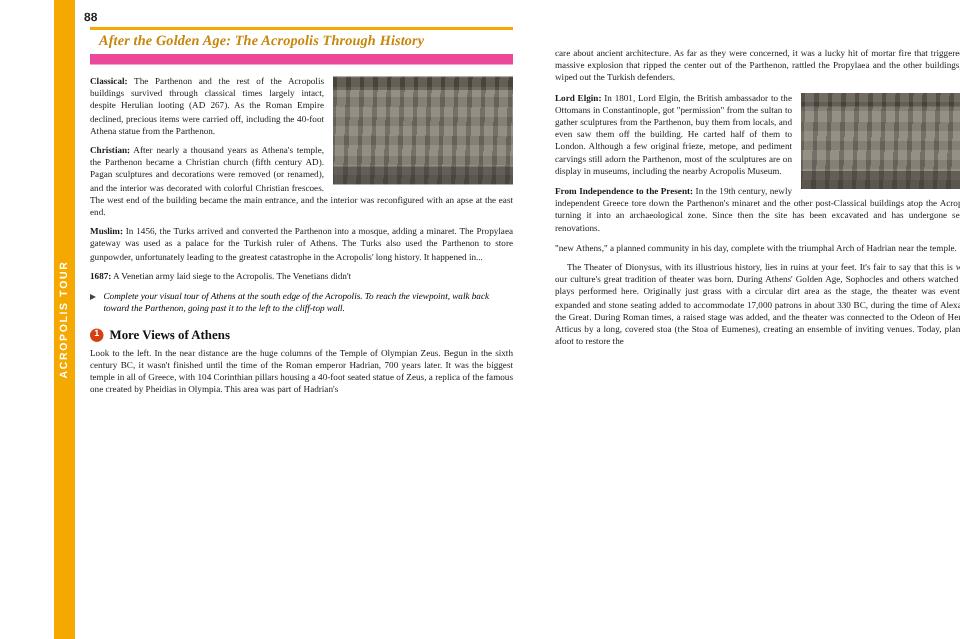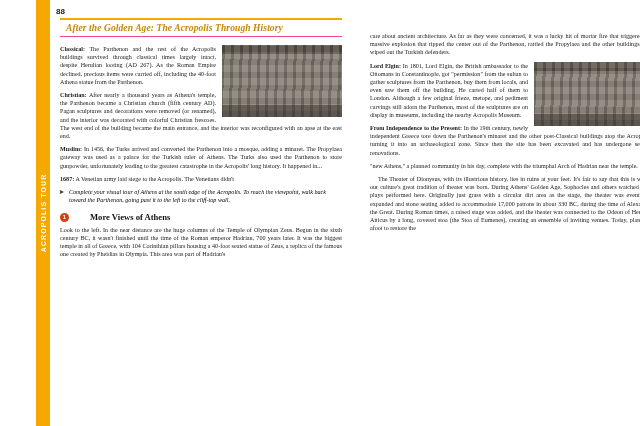--- a/index.html
+++ b/index.html
@@ -64,21 +64,21 @@
     width: 320px;
     height: 426px;
     padding: 18px 22px 10px 22px;
   }
   .page.left { padding-left: 24px; padding-right: 14px; }
   .page.right { padding-left: 14px; padding-right: 24px; }
 
   
   .chapter-banner {
     border-top: 2px solid #f5a800;
-    border-bottom: 1px solid #ec4899;
+    border-bottom: 7px solid #ec4899;
     padding: 3px 0 3px 6px;
     margin-bottom: 8px;
   }
   .chapter-banner .title {
     font-family: "Liberation Serif", serif;
     font-weight: bold;
     font-style: italic;
     font-size: 9.5px;
     color: #b8860b;
     color: #c8860a;
@@ -149,21 +149,21 @@
     width: 0;
     height: 0;
     border-left: 4px solid #444;
     border-top: 2.6px solid transparent;
     border-bottom: 2.6px solid transparent;
   }
   
   .section-head {
     display: flex;
     align-items: flex-end;
-    gap: 21px;
+    gap: 4px;
     margin: 2px 0 4px 0;
   }
   .section-head .badge {
     display: inline-block;
     width: 9px;
     height: 9px;
     border-radius: 50%;
     background: #d4400f;
     color: #fff;
     font-family: "Liberation Sans", sans-serif;

